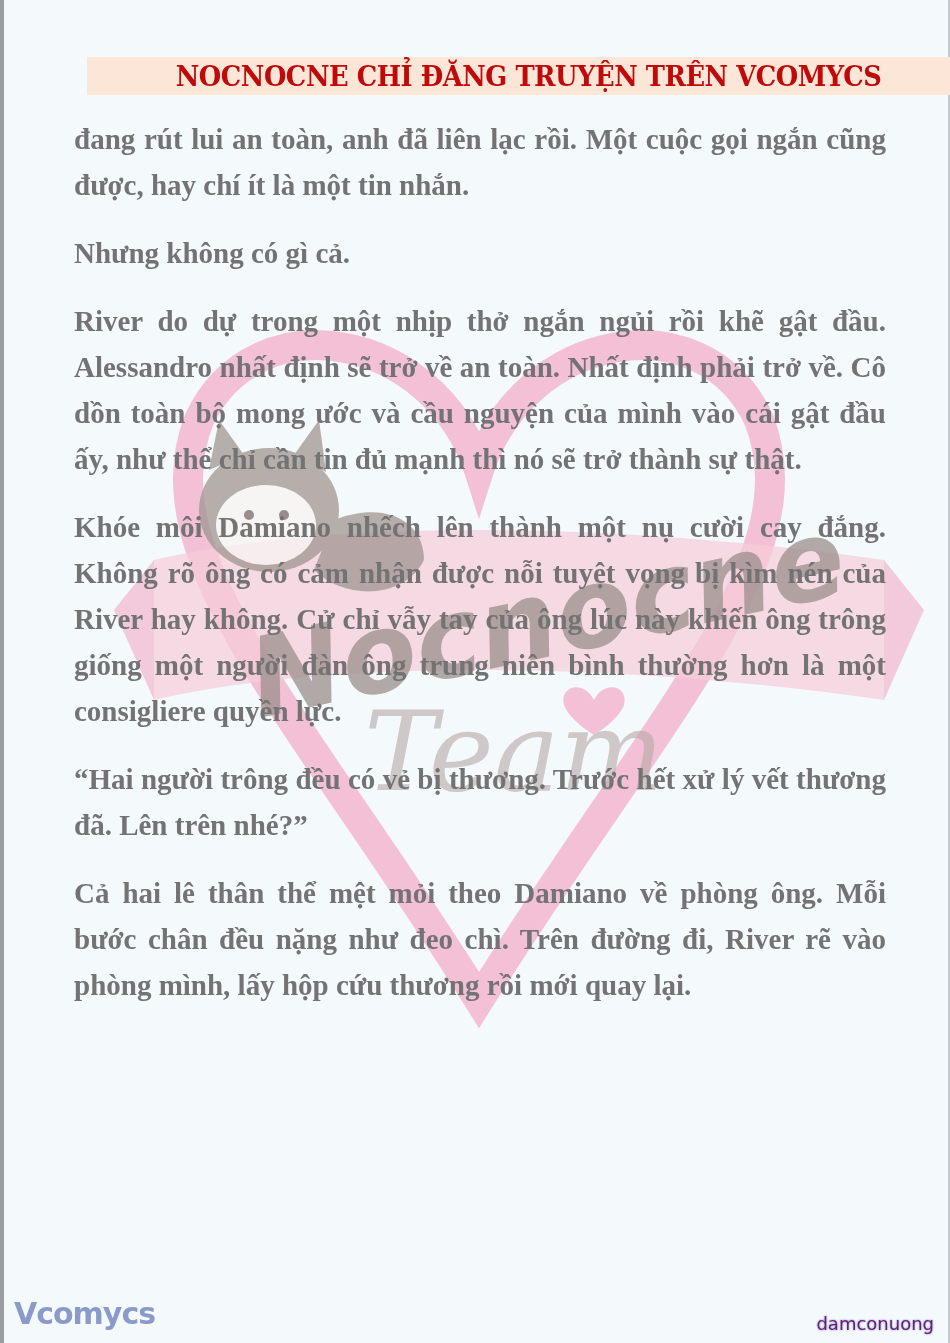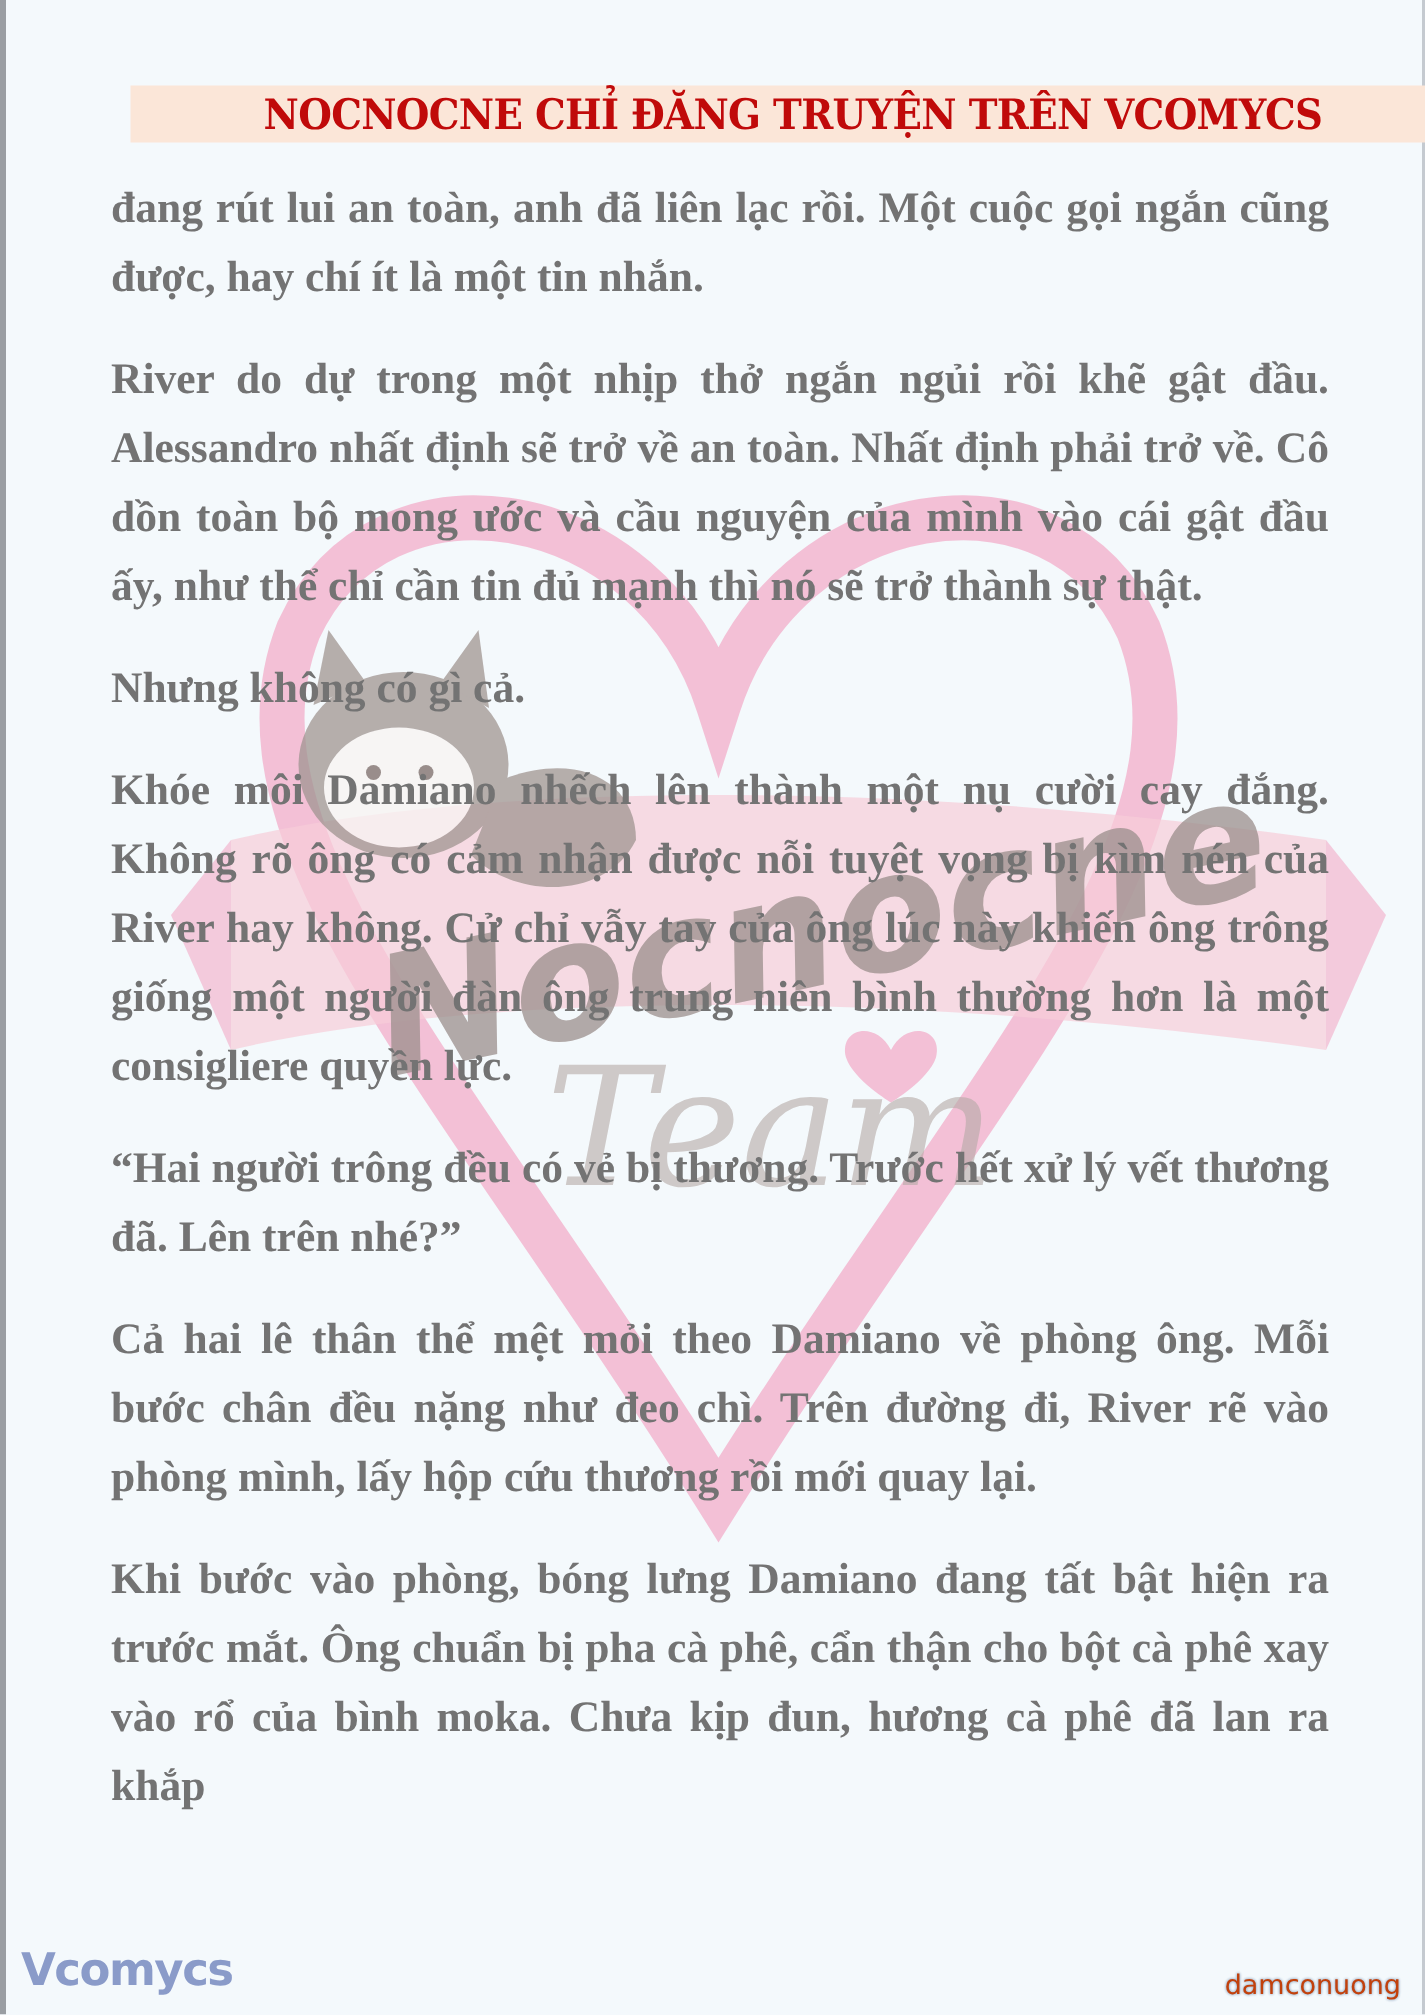--- a/index.html
+++ b/index.html
@@ -33,21 +33,21 @@
   }
   .content p { margin: 0 0 22px 0; text-align: justify; text-align-last: left; }
   .footer-logo {
     position: absolute; left: 10px; top: 1296px;
     font-family: "DejaVu Sans", sans-serif; font-weight: bold;
     font-size: 30px; color: #8a9bc9; letter-spacing: -1px;
   }
   .footer-credit {
     position: absolute; right: 14px; top: 1313px;
     font-family: "DejaVu Sans", sans-serif; font-size: 18px;
-    color: #c2410c; text-shadow: 0 0 2px #9fb3c9, 0 0 2px #9fb3c9;
+    color: #701a75; text-shadow: 0 0 2px #9fb3c9, 0 0 2px #9fb3c9;
   }
 </style>
 </head>
 <body>
 
 <div class="page">
 
   <svg class="watermark" viewBox="0 0 950 1343">
 
     <path d="M475 470 C 430 330, 250 300, 195 420 C 140 560, 300 720, 475 1000 C 650 720, 810 560, 755 420 C 700 300, 520 330, 475 470 Z" fill="none" stroke="#f2b6cf" stroke-width="30" opacity="0.85"></path>
@@ -72,23 +72,22 @@
 
     <path d="M590 700 C 580 680, 555 685, 560 705 C 565 720, 590 735, 590 735 C 590 735, 615 720, 620 705 C 625 685, 600 680, 590 700 Z" fill="#f2b6cf" opacity="0.85"></path>
   </svg>
 
   <div class="header-banner">
     <span>NOCNOCNE CHỈ ĐĂNG TRUYỆN TRÊN VCOMYCS</span>
   </div>
 
   <div class="content">
     <p>đang rút lui an toàn, anh đã liên lạc rồi. Một cuộc gọi ngắn cũng được, hay chí ít là một tin nhắn.</p>
+    <p>Nhưng không có gì cả.</p>
     <p>River do dự trong một nhịp thở ngắn ngủi rồi khẽ gật đầu. Alessandro nhất định sẽ trở về an toàn. Nhất định phải trở về. Cô dồn toàn bộ mong ước và cầu nguyện của mình vào cái gật đầu ấy, như thể chỉ cần tin đủ mạnh thì nó sẽ trở thành sự thật.</p>
-    <p>Nhưng không có gì cả.</p>
     <p>Khóe môi Damiano nhếch lên thành một nụ cười cay đắng. Không rõ ông có cảm nhận được nỗi tuyệt vọng bị kìm nén của River hay không. Cử chỉ vẫy tay của ông lúc này khiến ông trông giống một người đàn ông trung niên bình thường hơn là một consigliere quyền lực.</p>
     <p>“Hai người trông đều có vẻ bị thương. Trước hết xử lý vết thương đã. Lên trên nhé?”</p>
     <p>Cả hai lê thân thể mệt mỏi theo Damiano về phòng ông. Mỗi bước chân đều nặng như đeo chì. Trên đường đi, River rẽ vào phòng mình, lấy hộp cứu thương rồi mới quay lại.</p>
-    <p>Khi bước vào phòng, bóng lưng Damiano đang tất bật hiện ra trước mắt. Ông chuẩn bị pha cà phê, cẩn thận cho bột cà phê xay vào rổ của bình moka. Chưa kịp đun, hương cà phê đã lan ra khắp</p>
   </div>
 
   <div class="footer-logo">Vcomycs</div>
   <div class="footer-credit">damconuong</div>
 </div>
 
 </body></html>

